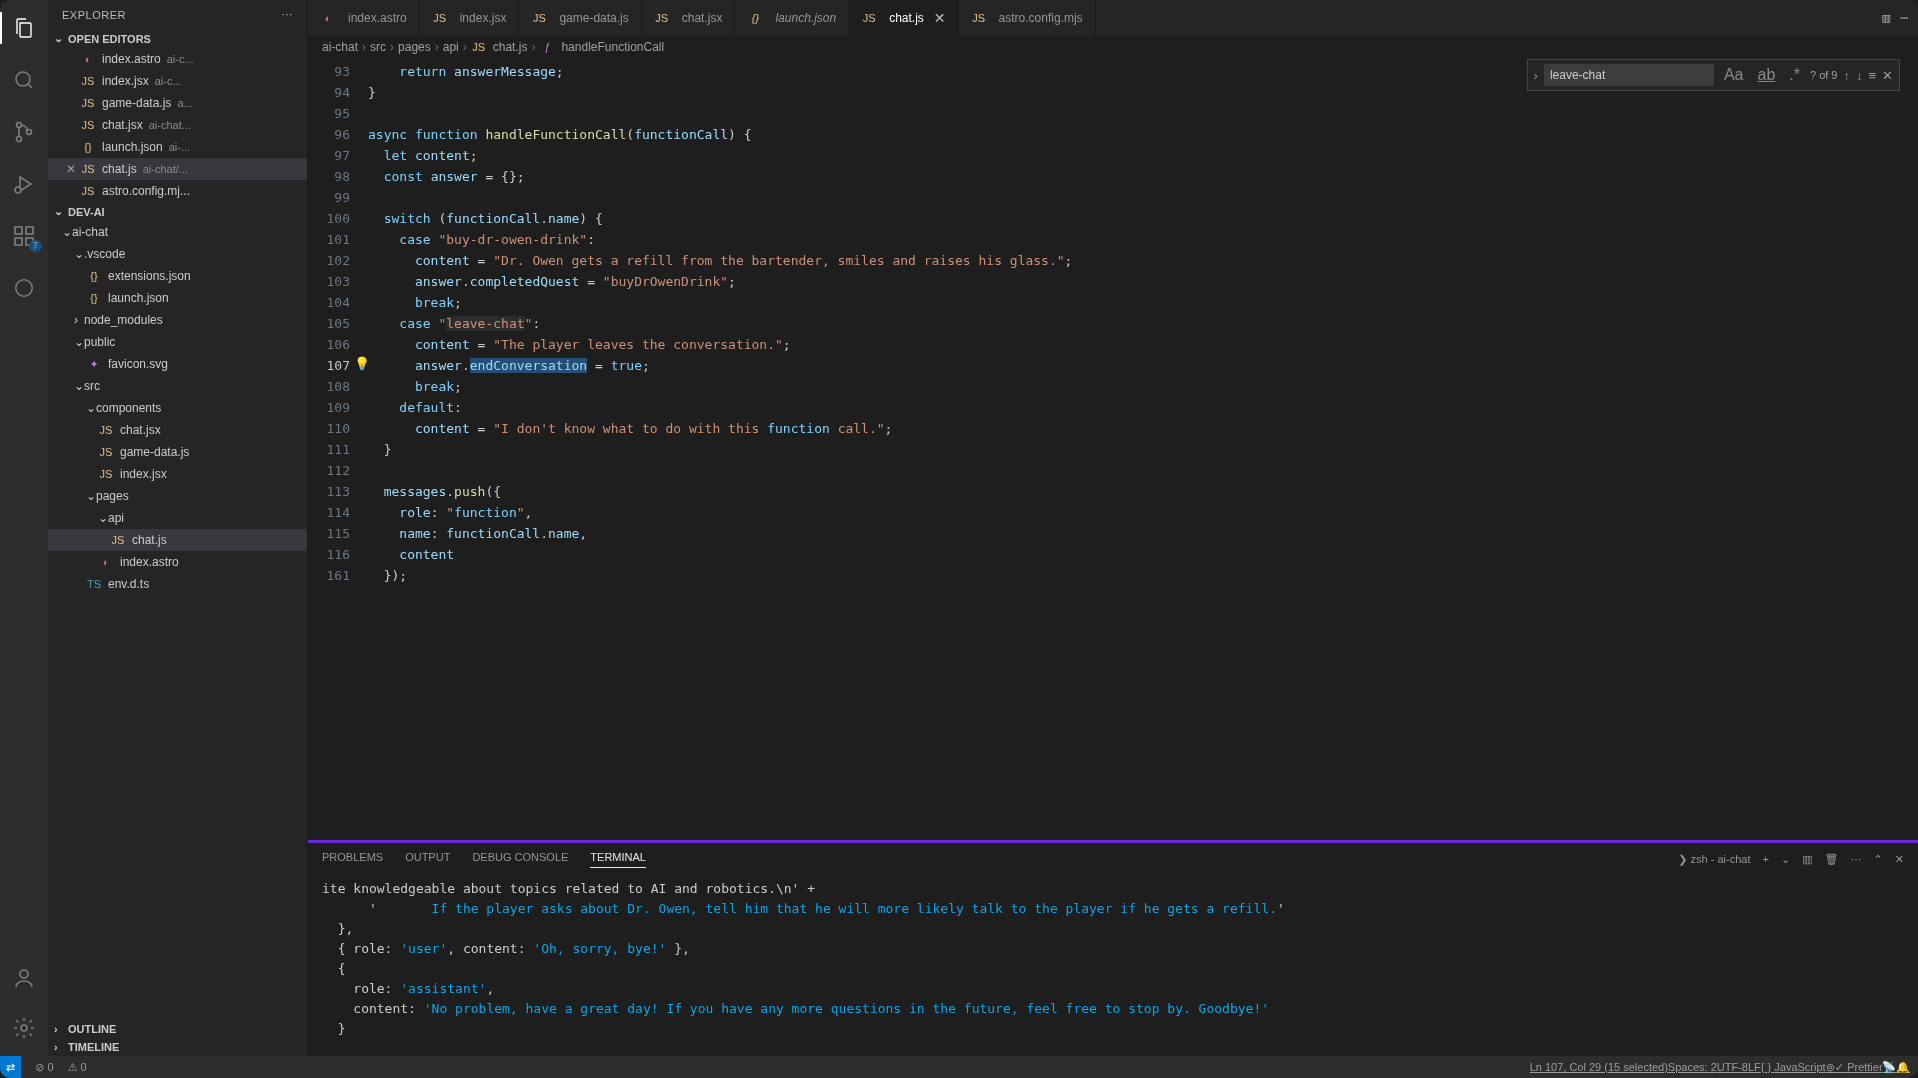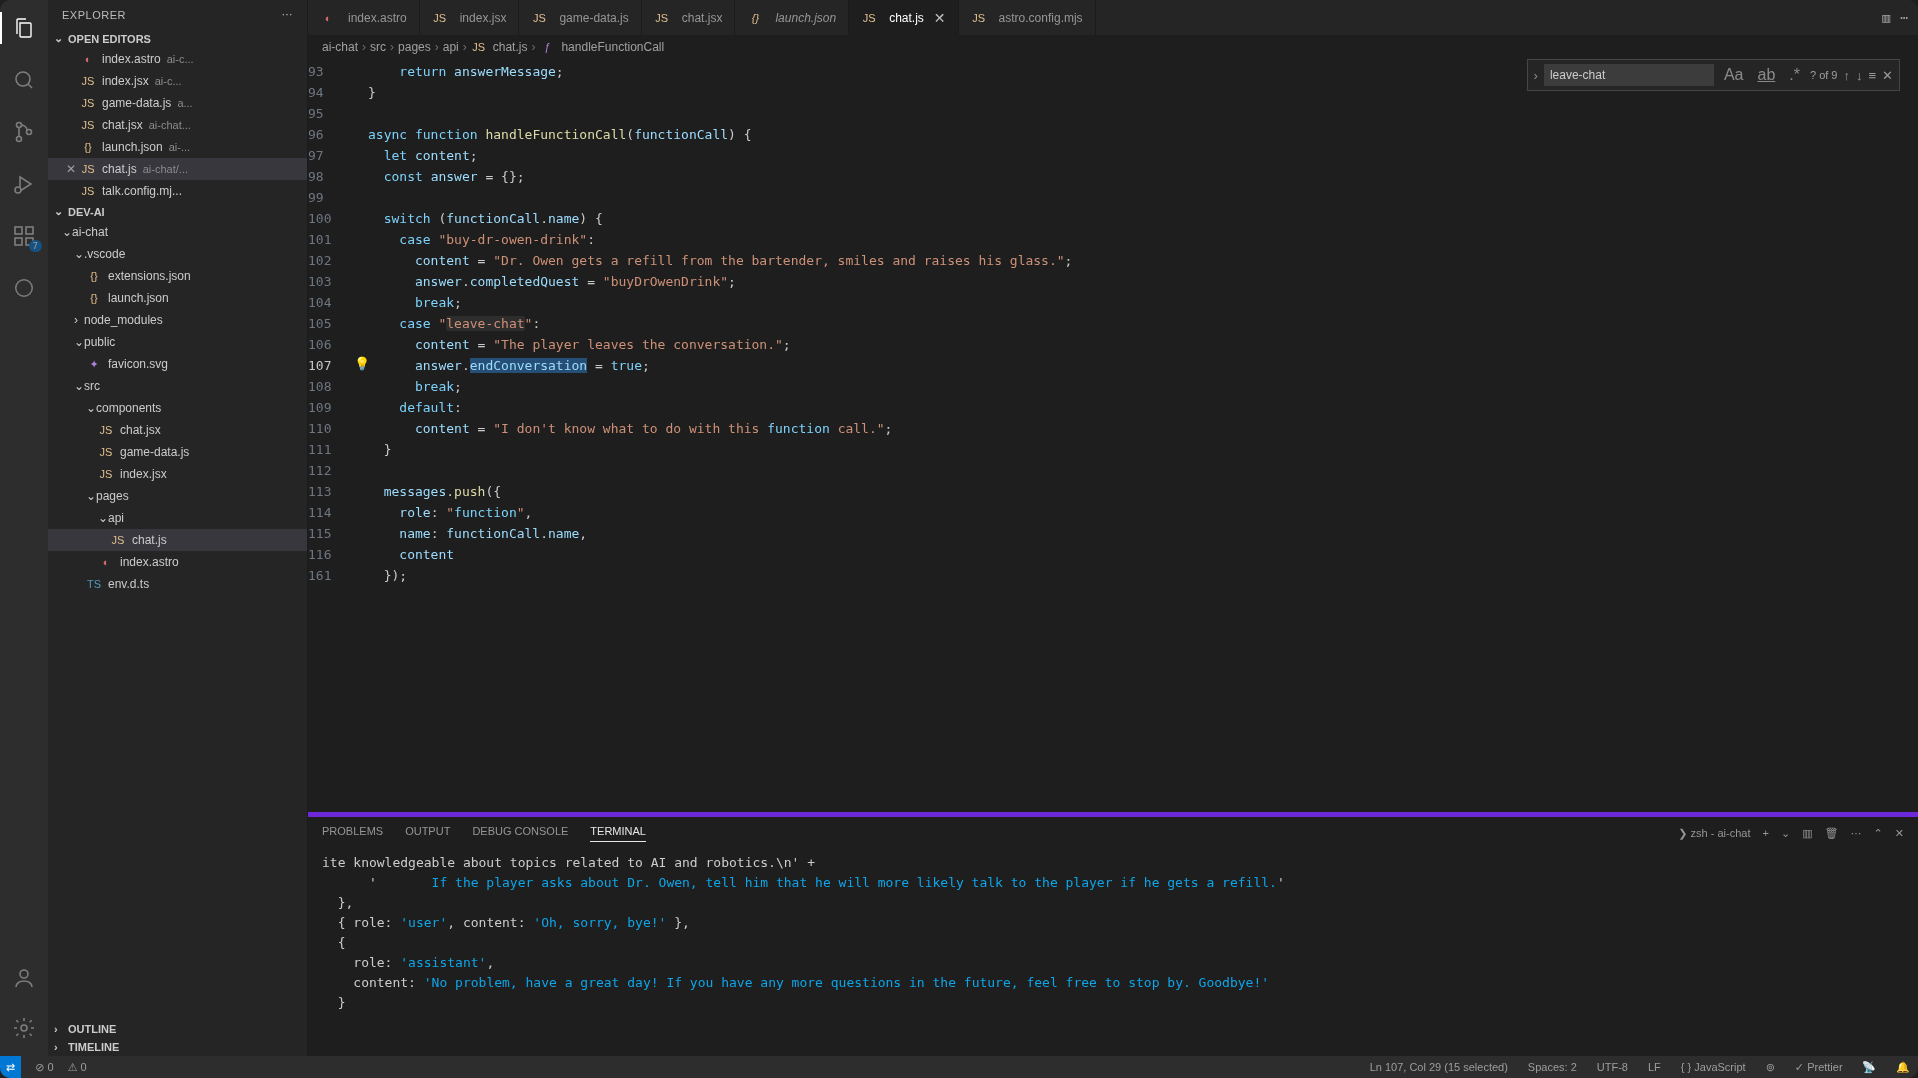--- a/index.html
+++ b/index.html
@@ -74,21 +74,21 @@
 .tabs-right { margin-left: auto; display: flex; align-items: center; gap: 10px; padding: 0 10px; opacity: .7; }
 
 .breadcrumb {
   height: 24px; display: flex; align-items: center; padding: 0 14px; gap: 4px;
   color: #a0a0a0; font-size: 12px; font-family: -apple-system, sans-serif;
 }
 .breadcrumb .sep { opacity: .6; }
 
 .editor-body { flex: 1; display: flex; overflow: hidden; position: relative; }
 .gutter {
-  width: 60px; padding-right: 18px; color: #6e7681;
+  width: 60px; text-align: right; padding-right: 18px; color: #6e7681;
   font-size: 13px; line-height: 21px; padding-top: 2px; user-select: none;
 }
 .gutter .active-ln { color: #c6c6c6; }
 .bulb { color: #e2c08d; position: absolute; left: 46px; }
 .code { flex: 1; font-size: 13px; line-height: 21px; white-space: pre; padding-top: 2px; }
 .tok-kw { color: #7dd3fc; } .tok-fn { color: #dcdcaa; } .tok-var { color: #9cdcfe; }
 .tok-str { color: #ce9178; }
 .hl { background: rgba(255,255,255,0.07); border-radius: 2px; }
 .sel { background: #264f78; }
 
@@ -98,40 +98,40 @@
   height: 32px; padding: 0 6px; gap: 6px; font-family: -apple-system, sans-serif;
 }
 .find input {
   background: #3c3c3c; border: none; color: #ccc; width: 170px; height: 22px;
   padding: 0 6px; font-size: 12px; outline: none;
 }
 .find .fopt { font-size: 16px; opacity: .6; border: 1px solid transparent; padding: 1px 3px; }
 .find .count { font-size: 11px; color: #a0a0a0; }
 .find .nav { opacity: .7; }
 
-.panel { height: 244px; border-top: 5px solid #6d28d9; display: flex; flex-direction: column; }
+.panel { height: 216px; border-top: 3px solid #6d28d9; display: flex; flex-direction: column; }
 .panel-tabs {
   height: 32px; display: flex; align-items: center; gap: 22px; padding: 0 14px;
   font-size: 11px; color: #969696; font-family: -apple-system, sans-serif;
 }
 .panel-tabs .pt { padding-bottom: 4px; }
 .panel-tabs .pt.active { color: #e7e7e7; border-bottom: 1px solid #e7e7e7; }
 .panel-right { margin-left: auto; display: flex; align-items: center; gap: 12px; font-size: 11px; }
 .terminal {
   flex: 1; padding: 4px 14px; font-size: 13px; line-height: 20px;
   color: #cccccc; white-space: pre-wrap; overflow: hidden;
 }
 .term-str { color: #0ea5e9; }
 
 .statusbar {
   height: 22px; background: #2d2d2d; display: flex; align-items: center;
   font-size: 11px; color: #9d9d9d; padding: 0 8px; gap: 14px;
   font-family: -apple-system, sans-serif;
 }
-.statusbar .right { margin-left: auto; display: flex; gap: 20px; align-items: center; }
+.statusbar .right { margin-left: auto; display: flex; gap: 0; align-items: center; text-decoration: underline; }
 .remote { background: #0078d4; color: #fff; padding: 0 6px; height: 22px; display: flex; align-items: center; margin-left: -8px; }
 
 svg { display: block; }
 </style>
 </head>
 <body>
 
 <div class="window">
 
 
@@ -235,21 +235,21 @@
      </div>
           <div class="tree-item active" style="padding-left:18px">
        <span style="margin-right:4px;opacity:.7">✕</span>
             <span class="ficon js">JS</span>
             <span>chat.js</span>
             <span class="muted">ai-chat/...</span>
      </div>
           <div class="tree-item " style="padding-left:18px">
        <span style="width:14px;display:inline-block"></span>
             <span class="ficon js">JS</span>
-            <span>talk.config.mj...</span>
+            <span>astro.config.mj...</span>
             <span class="muted"></span>
      </div>
         </div>
 
       <div class="sb-sect">
         <span class="chev">⌄</span>
         <span>DEV-AI</span>
       </div>
       <div class="tree" id="file-tree" style="flex:1;">
           <div class="tree-item " style="padding-left:14px">

